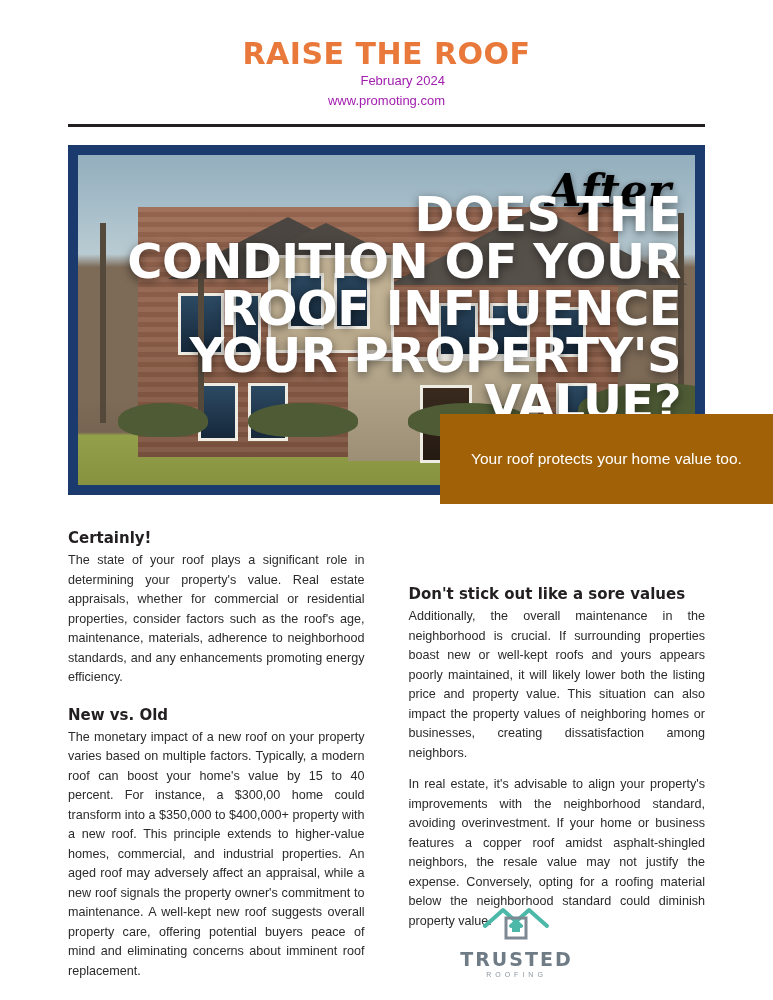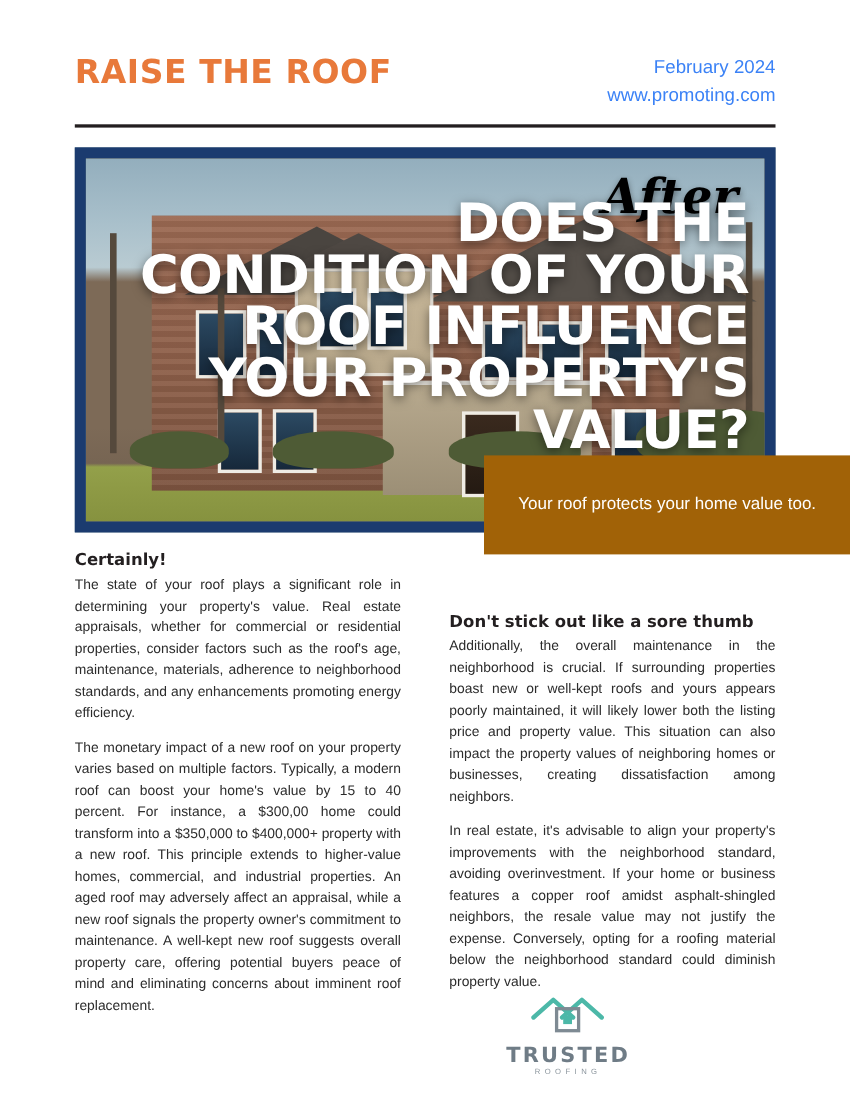--- a/index.html
+++ b/index.html
@@ -18,37 +18,38 @@
     position: relative;
     width: 773px;
     height: 1000px;
     box-sizing: border-box;
     padding: 0 68px;
   }
 
   
   .header {
     display: flex;
-    align-items: flex-start;
+    align-items: center;
     justify-content: space-between;
-    padding-top: 48px;
+    padding-top: 36px;
     padding-bottom: 8px;
+    flex-direction: column;
   }
   .masthead {
     font-size: 30px;
     font-weight: bold;
     letter-spacing: 0.5px;
     color: #e8793a;
     font-family: "DejaVu Sans", sans-serif;
   }
   .header-right {
     text-align: right;
-    font-size: 17px;
+    font-size: 13px;
     line-height: 1.5;
-    color: #3b82f6;
+    color: #a21caf;
   }
   .rule {
     height: 3px;
     background: #231f20;
     margin-top: 6px;
   }
 
   
   .hero {
     position: relative;
@@ -196,21 +197,21 @@
     font-size: 15.5px;
     line-height: 1.45;
     padding: 0 28px;
     box-sizing: border-box;
   }
 
   
   .columns {
     display: flex;
     gap: 44px;
-    margin-top: 16px;
+    margin-top: 34px;
   }
   .col {
     width: 299px;
   }
   .col-right {
     padding-top: 56px;
   }
   h2.sec {
     font-size: 15px;
     font-weight: bold;
@@ -306,24 +307,25 @@
   </div>
 
   <div class="callout">
     <span>Your roof protects your home value too.</span>
   </div>
 
   <div class="columns">
     <div class="col col-left">
       <h2 class="sec">Certainly!</h2>
       <p class="body">The state of your roof plays a significant role in determining your property's value. Real estate appraisals, whether for commercial or residential properties, consider factors such as the roof's age, maintenance, materials, adherence to neighborhood standards, and any enhancements promoting energy efficiency.</p>
+      <h2 class="sec spaced">New vs. Old</h2>
       <p class="body">The monetary impact of a new roof on your property varies based on multiple factors. Typically, a modern roof can boost your home's value by 15 to 40 percent. For instance, a $300,00 home could transform into a $350,000 to $400,000+ property with a new roof. This principle extends to higher-value homes, commercial, and industrial properties. An aged roof may adversely affect an appraisal, while a new roof signals the property owner's commitment to maintenance. A well-kept new roof suggests overall property care, offering potential buyers peace of mind and eliminating concerns about imminent roof replacement.</p>
     </div>
     <div class="col col-right">
-      <h2 class="sec">Don't stick out like a sore thumb</h2>
+      <h2 class="sec">Don't stick out like a sore values</h2>
       <p class="body">Additionally, the overall maintenance in the neighborhood is crucial. If surrounding properties boast new or well-kept roofs and yours appears poorly maintained, it will likely lower both the listing price and property value. This situation can also impact the property values of neighboring homes or businesses, creating dissatisfaction among neighbors.</p>
       <p class="body">In real estate, it's advisable to align your property's improvements with the neighborhood standard, avoiding overinvestment. If your home or business features a copper roof amidst asphalt-shingled neighbors, the resale value may not justify the expense. Conversely, opting for a roofing material below the neighborhood standard could diminish property value.</p>
     </div>
   </div>
 
   <div class="logo-wrap">
     <div class="logo">
       <span>
         <svg width="74" height="42" viewBox="0 0 74 42" aria-hidden="true">
           <path d="M6 26 L24 10 L42 26" fill="none" stroke="#4cb8a8" stroke-width="4" stroke-linecap="round" stroke-linejoin="round"></path>

